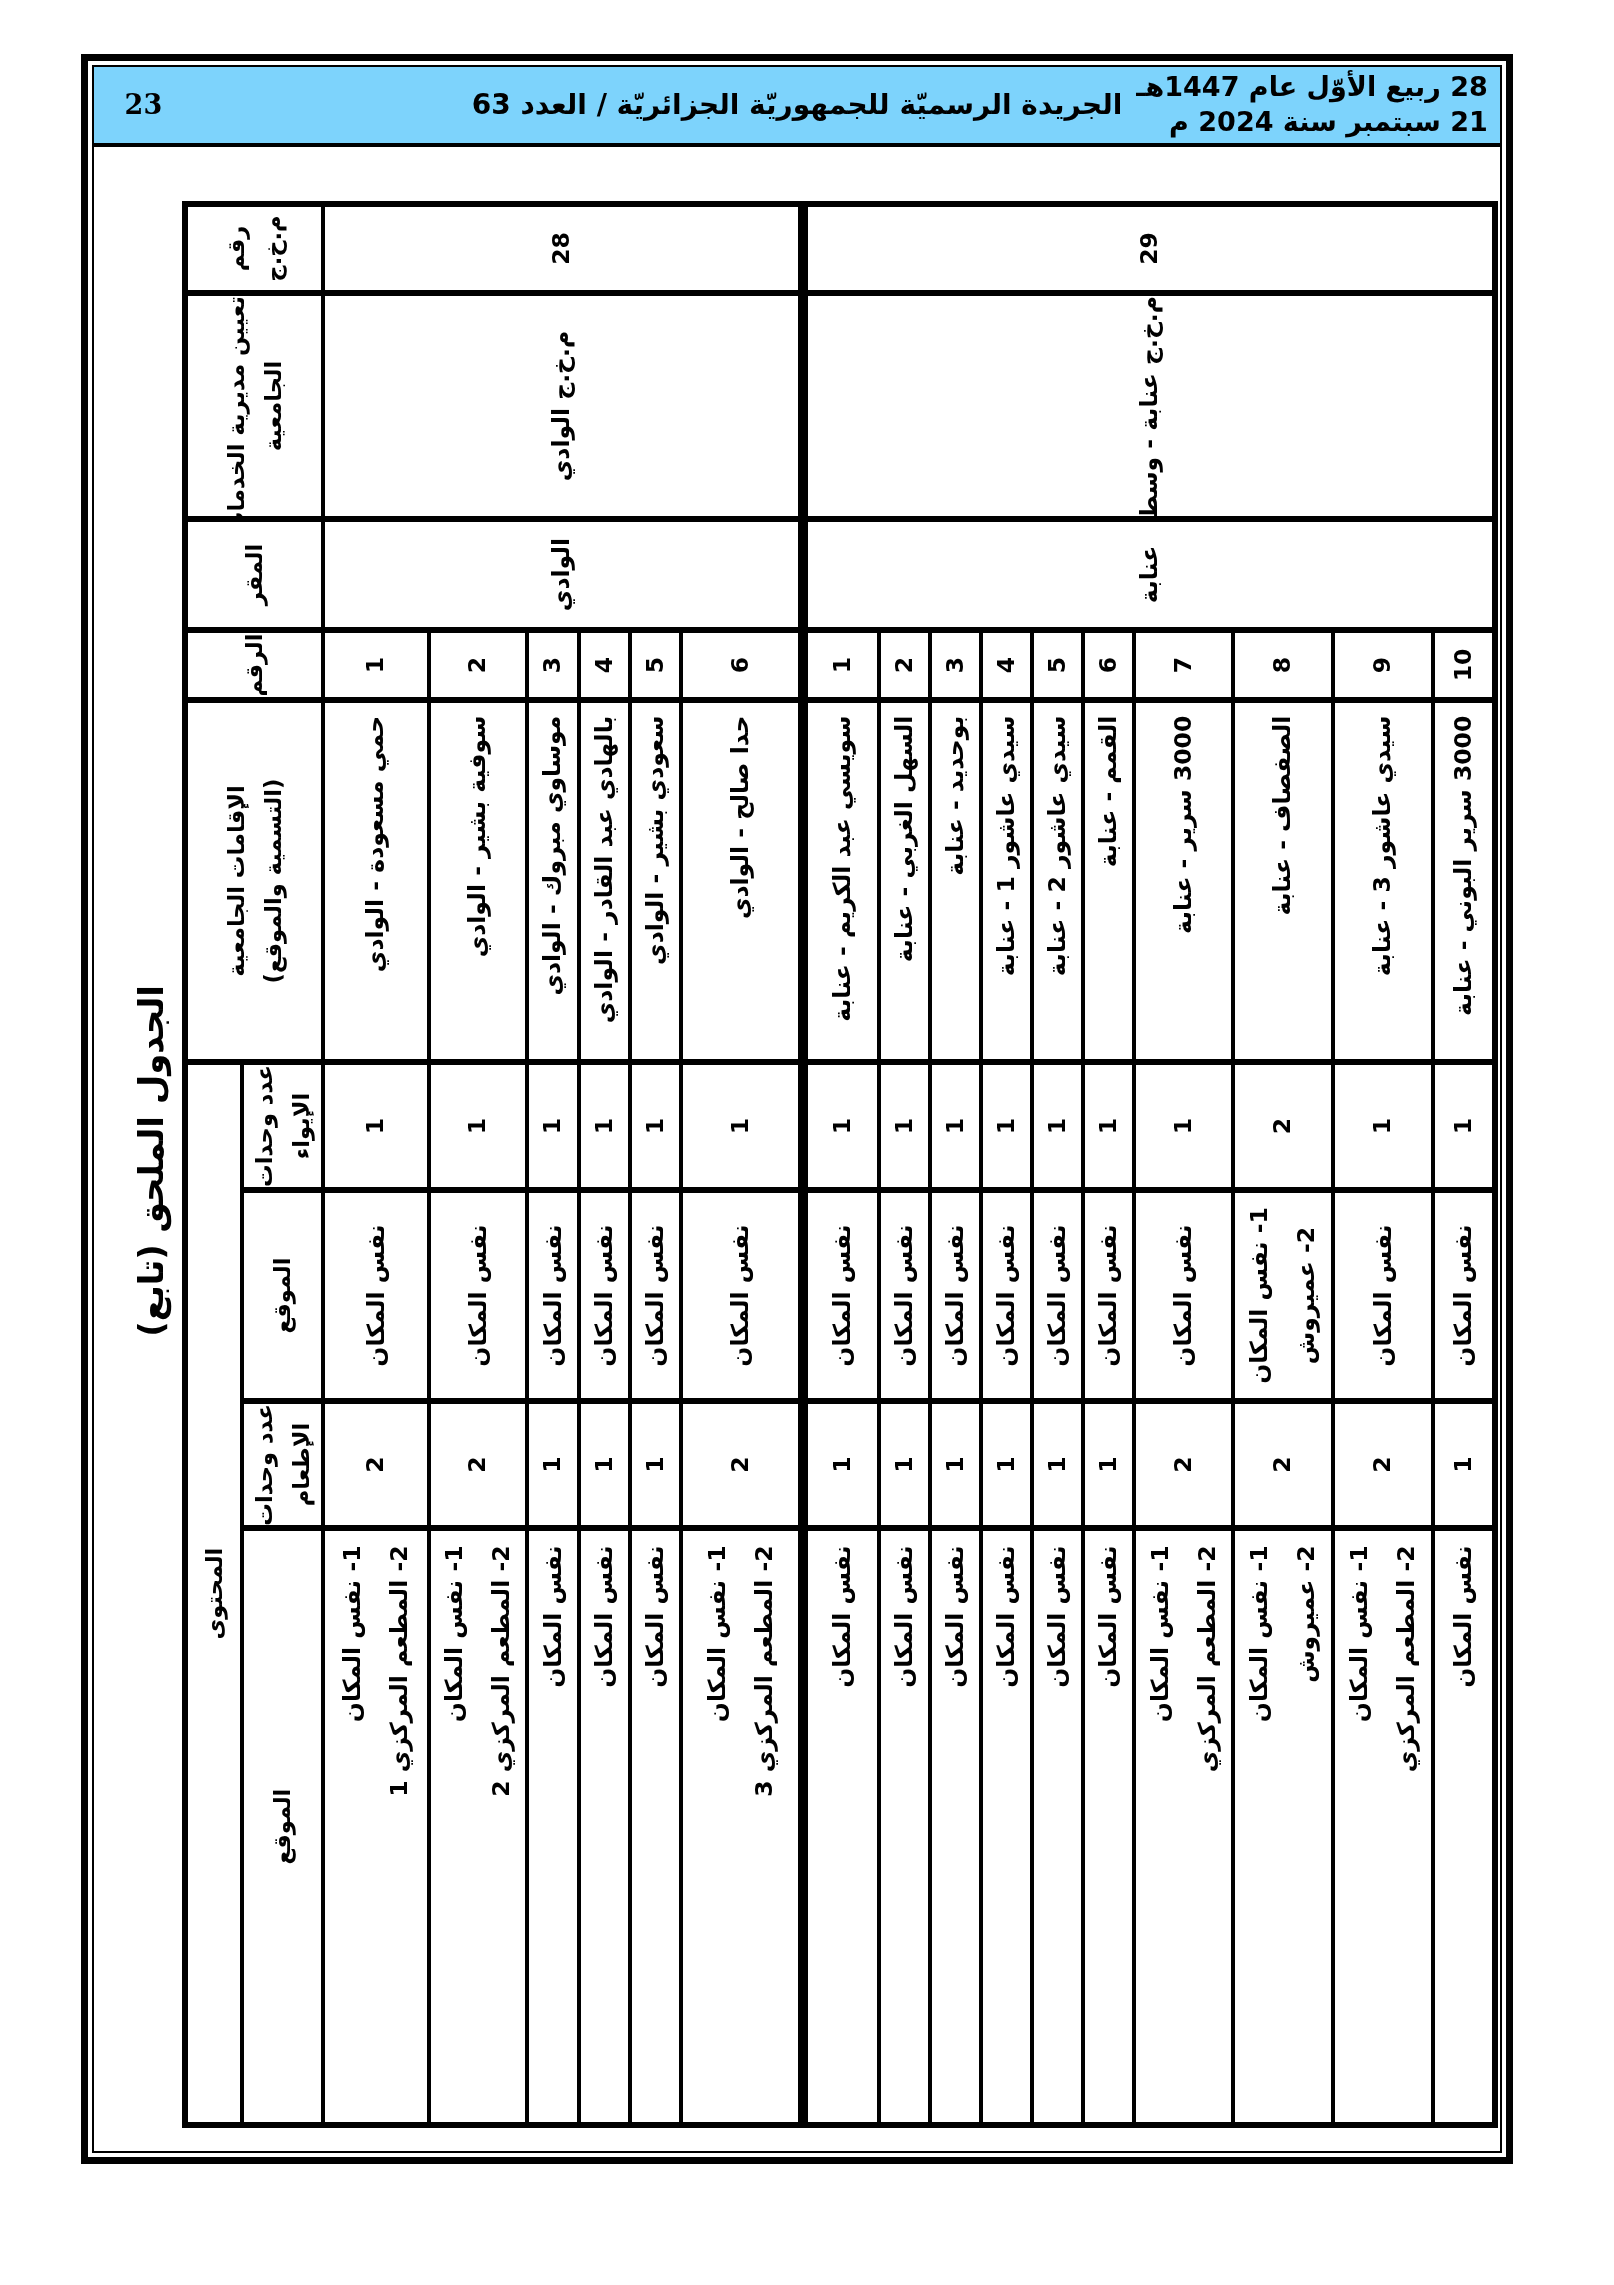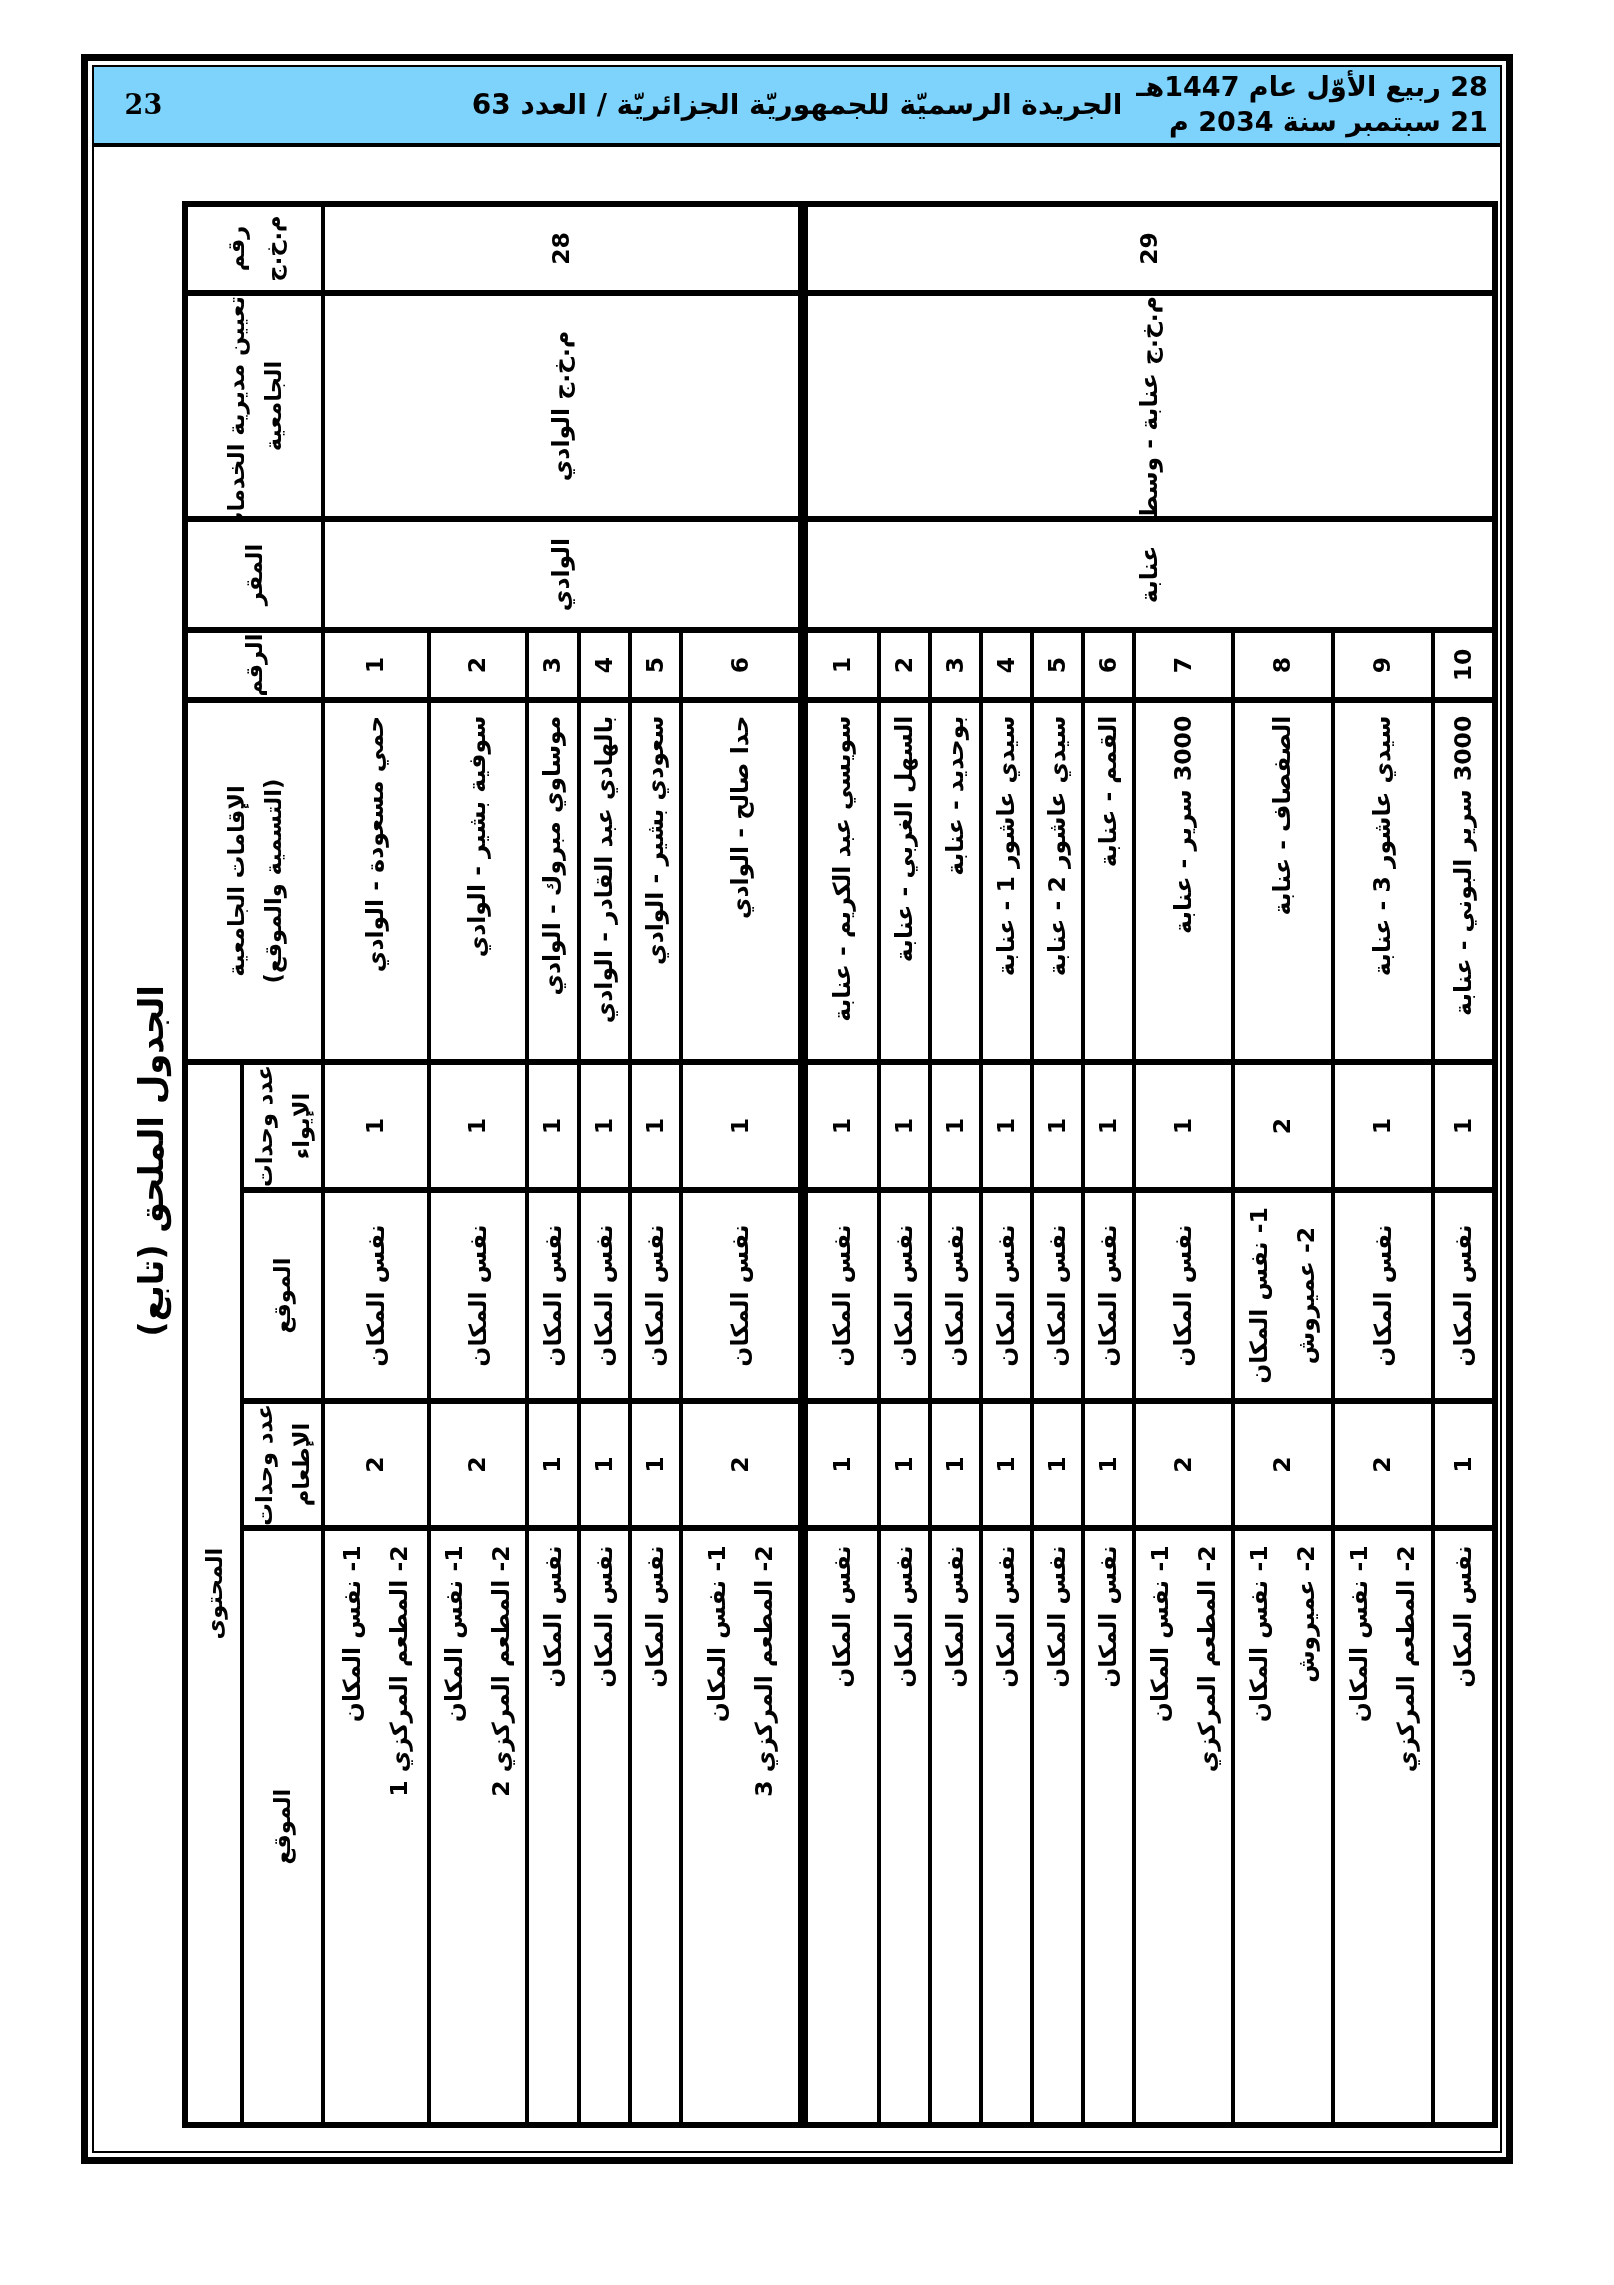--- a/index.html
+++ b/index.html
@@ -65,21 +65,21 @@
 </head>
 <body>
 
 <div class="frame-outer">
   <div class="frame-inner">
     <div class="bar">
       <div class="pageno">23</div>
       <div class="gtitle" dir="rtl">الجريدة الرسميّة للجمهوريّة الجزائريّة / العدد 63</div>
       <div class="dates" dir="rtl">
         <span>28 ربيع الأوّل عام 1447هـ</span>
-        <span>21 سبتمبر سنة 2034 م</span>
+        <span>21 سبتمبر سنة 2024 م</span>
       </div>
     </div>
   </div>
 </div>
 
 <div class="rot">
   <div class="rot-title">الجدول الملحق (تابع)</div>
   <table class="gz">
     <colgroup>
       <col style="width:89px">

